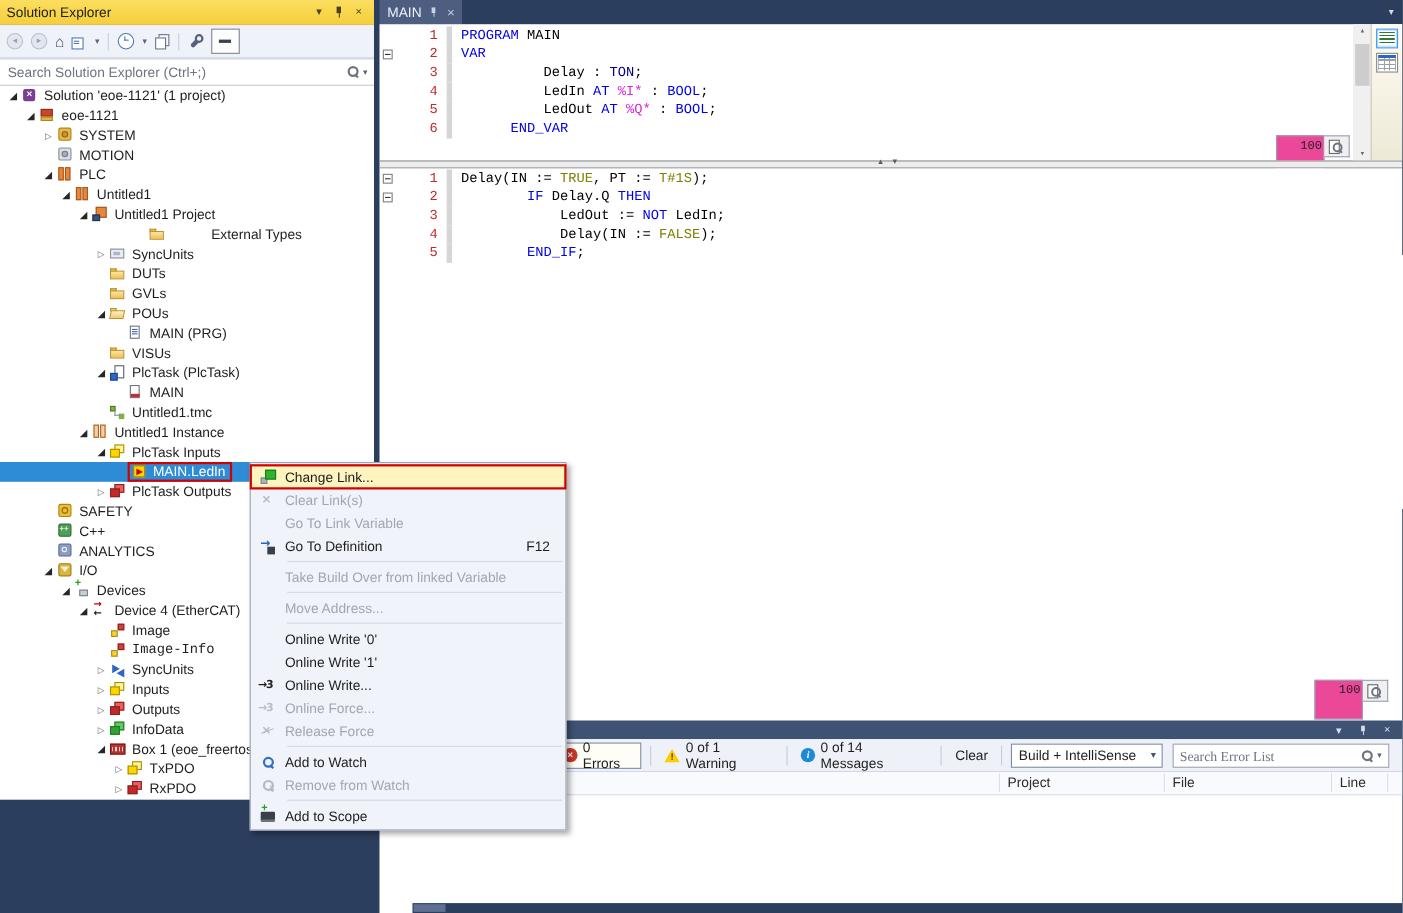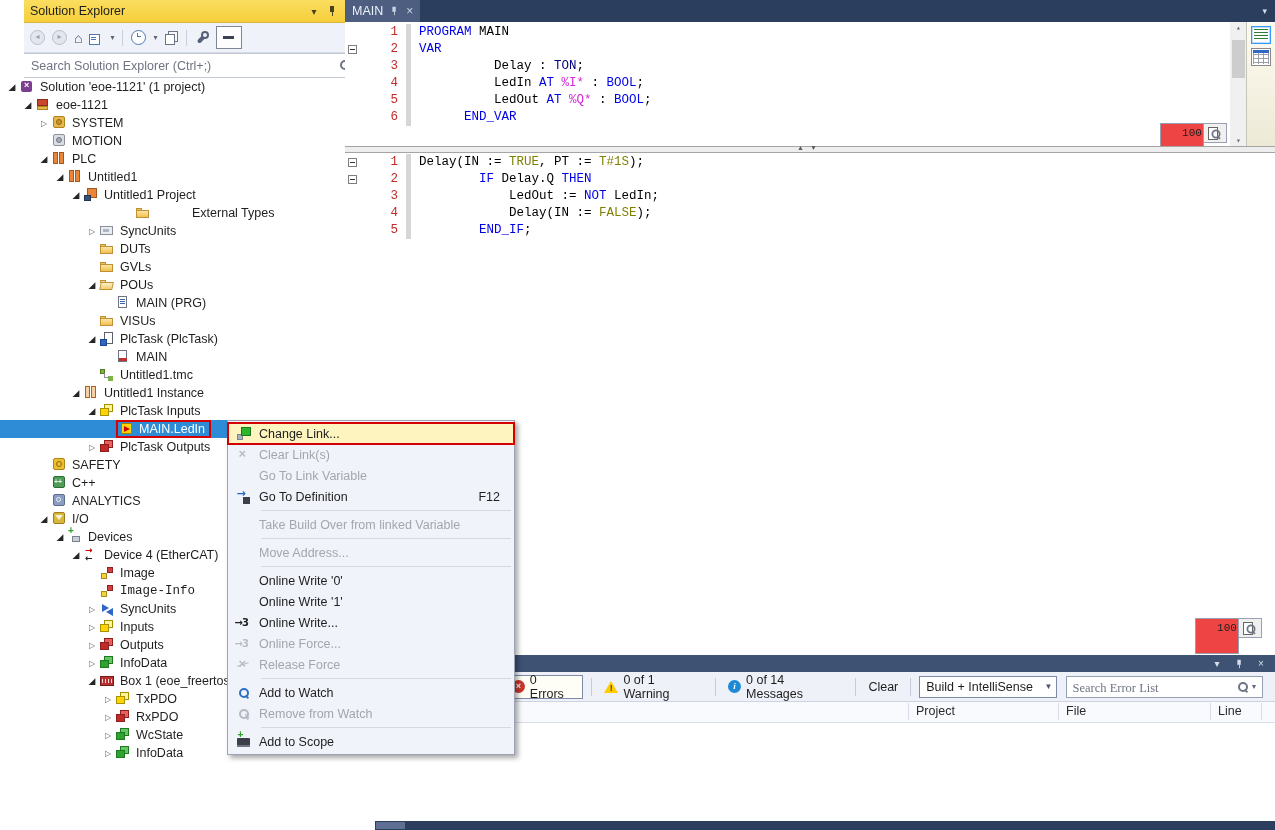--- a/index.html
+++ b/index.html
@@ -1,20 +1,20 @@
 <!DOCTYPE html>
 <html><head>
 <meta charset="utf-8">
 <style>
   html,body{margin:0;padding:0;background:#1a2740;}
   #root{position:relative;width:1275px;height:830px;background:#2C3E5D;
         font-family:"Liberation Sans",sans-serif;font-size:12.5px;color:#1E1E1E;
         overflow:hidden;-webkit-font-smoothing:antialiased;}
   
-  #solution-explorer{position:absolute;left:0;top:0;width:340px;height:830px;background:#fff;padding-left:24px;}
+  #solution-explorer{position:absolute;left:0;top:0;width:340px;height:727px;background:#fff;}
   .sx-title{height:22px;background:linear-gradient(#FBDE60,#F5CE3A);border-bottom:1px solid #D9B43C;
             display:flex;align-items:center;padding:0 6px;}
   .sx-title .t{flex:1;color:#1E1E1E;}
   .winbtn{width:16px;height:16px;display:flex;align-items:center;justify-content:center;color:#4A421E;
           font-size:10px;margin-left:2px;cursor:default;}
   .pin{position:relative;width:11px;height:12px;color:#4A421E;}
   .pin::before{content:"";position:absolute;left:3px;top:1px;width:4px;height:6px;background:currentColor;}
   .pin::after{content:"";position:absolute;left:5px;top:7px;width:1px;height:4px;background:currentColor;}
   .sx-toolbar{height:29px;background:#EFF2F9;border-bottom:1px solid #D3D9E5;display:flex;align-items:center;padding:0 4px;gap:3px;}
   .tbi{height:20px;display:flex;align-items:center;justify-content:center;padding:0 2px;}
@@ -138,21 +138,21 @@
   .viewcol{position:absolute;right:0;top:0;width:28px;height:124px;background:linear-gradient(#FEFCF2,#EDE9D6);border-left:1px solid #C9C5B4;}
   .dvicon{position:absolute;left:4px;width:18px;height:16px;background:#fff;border:1px solid #888;}
   .dvicon.sel{border:1px solid #3399FF;box-shadow:0 0 0 1px #BFDCF7 inset;}
   .dvicon .lines{position:absolute;left:2px;top:2px;right:2px;bottom:2px;
      background:repeating-linear-gradient(#2E7D32 0 1px,transparent 1px 3px);}
   .dvicon .grid{position:absolute;left:1px;top:1px;right:1px;bottom:1px;
      background:linear-gradient(#2D66C4 0 3px,transparent 3px),
        repeating-linear-gradient(#9AA0AA 0 1px,transparent 1px 4px),
        repeating-linear-gradient(90deg,#9AA0AA 0 1px,transparent 1px 5px);}
   .zoomctl{position:absolute;display:flex;height:20px;}
-  .zoombox{width:44px;height:36px;border:1px solid #98A1B4;background:#ef4444;text-align:center;
+  .zoombox{width:44px;height:36px;border:1px solid #98A1B4;background:#ec4899;text-align:center;
            font-size:11px;line-height:19px;box-sizing:border-box;padding-left:20px;}
   .zoombtn{width:23px;height:20px;border:1px solid #98A1B4;border-left:none;background:#F0F0F0;position:relative;box-sizing:border-box;}
   .zoombtn::before{content:"";position:absolute;left:4px;top:3px;width:8px;height:11px;background:#fff;border:1px solid #666;}
   .zoombtn .mag{position:absolute;left:6px;top:4px;transform:scale(.9);}
   
   #error-panel{position:absolute;left:375px;top:655px;width:900px;height:175px;background:#fff;z-index:5;}
   .el-title{height:17px;background:#3E5374;display:flex;align-items:center;justify-content:flex-end;padding:0 6px;gap:4px;}
   .el-title .winbtn{color:#D7DEEA;} .el-title .pin{color:#D7DEEA;transform:scale(.85);}
   .el-toolbar{height:29px;background:#EEF1F8;border-bottom:1px solid #CDD3E0;display:flex;align-items:center;
               padding-left:128px;gap:8px;position:relative;}

